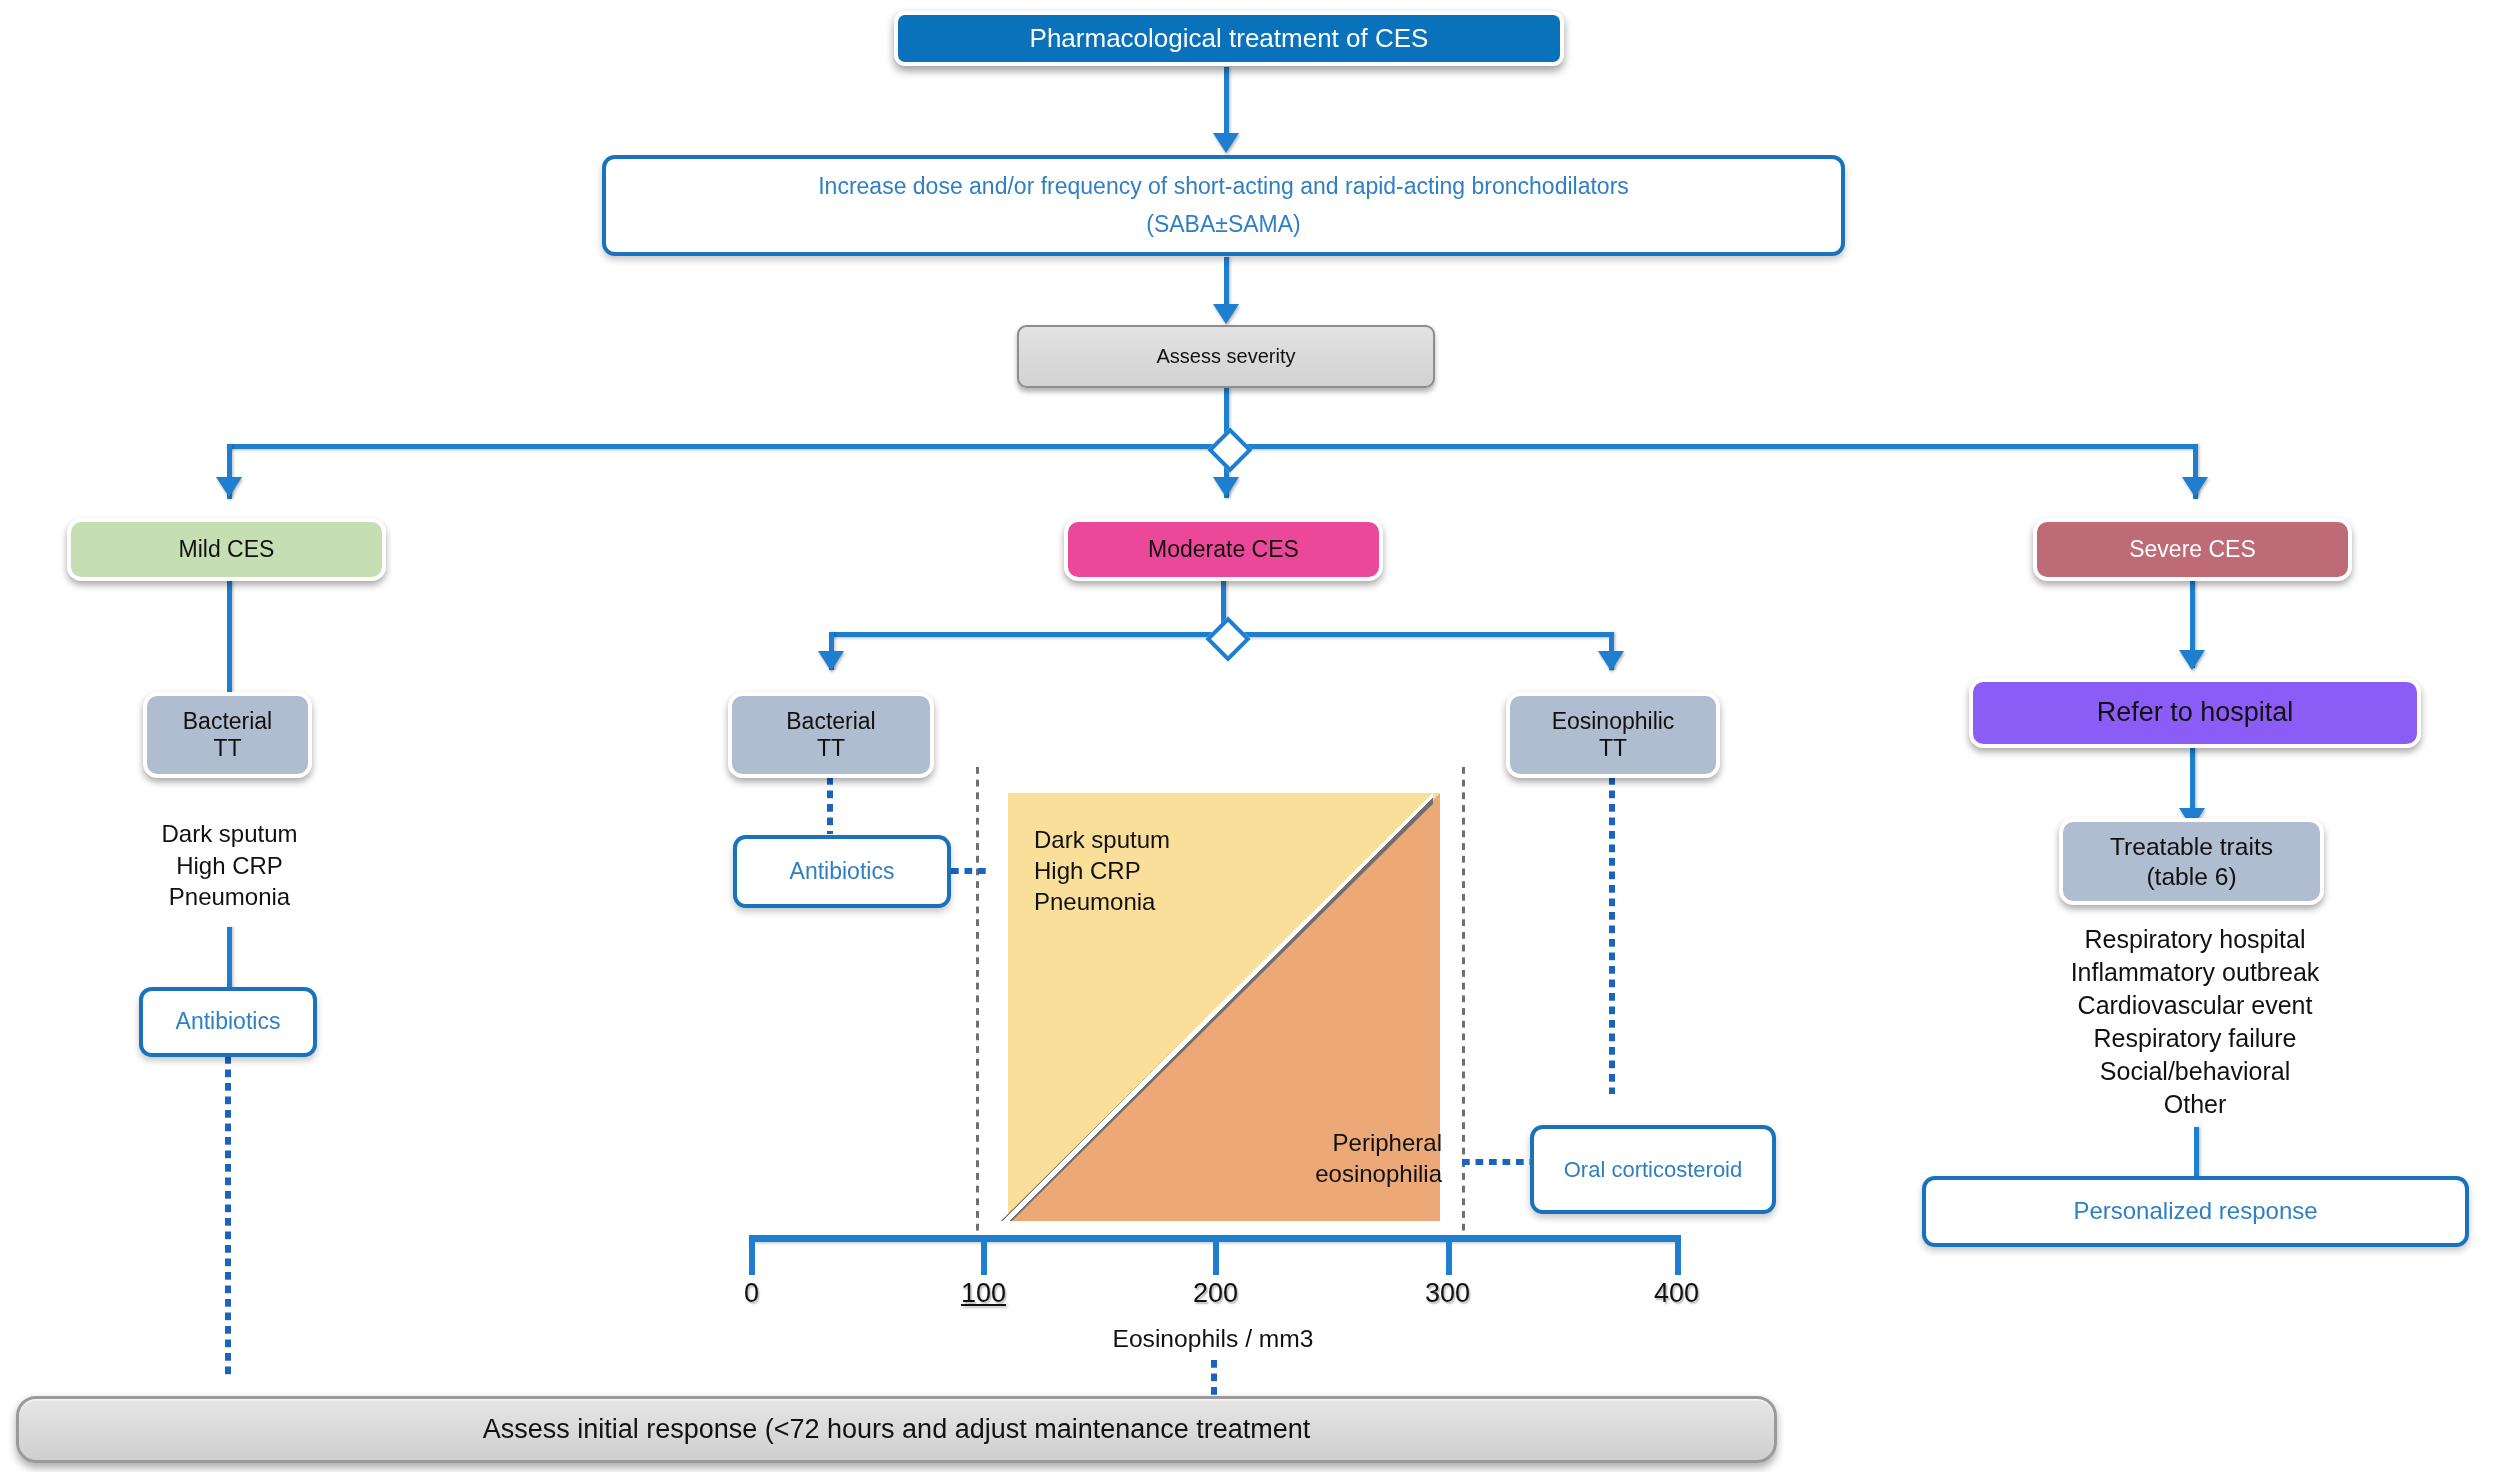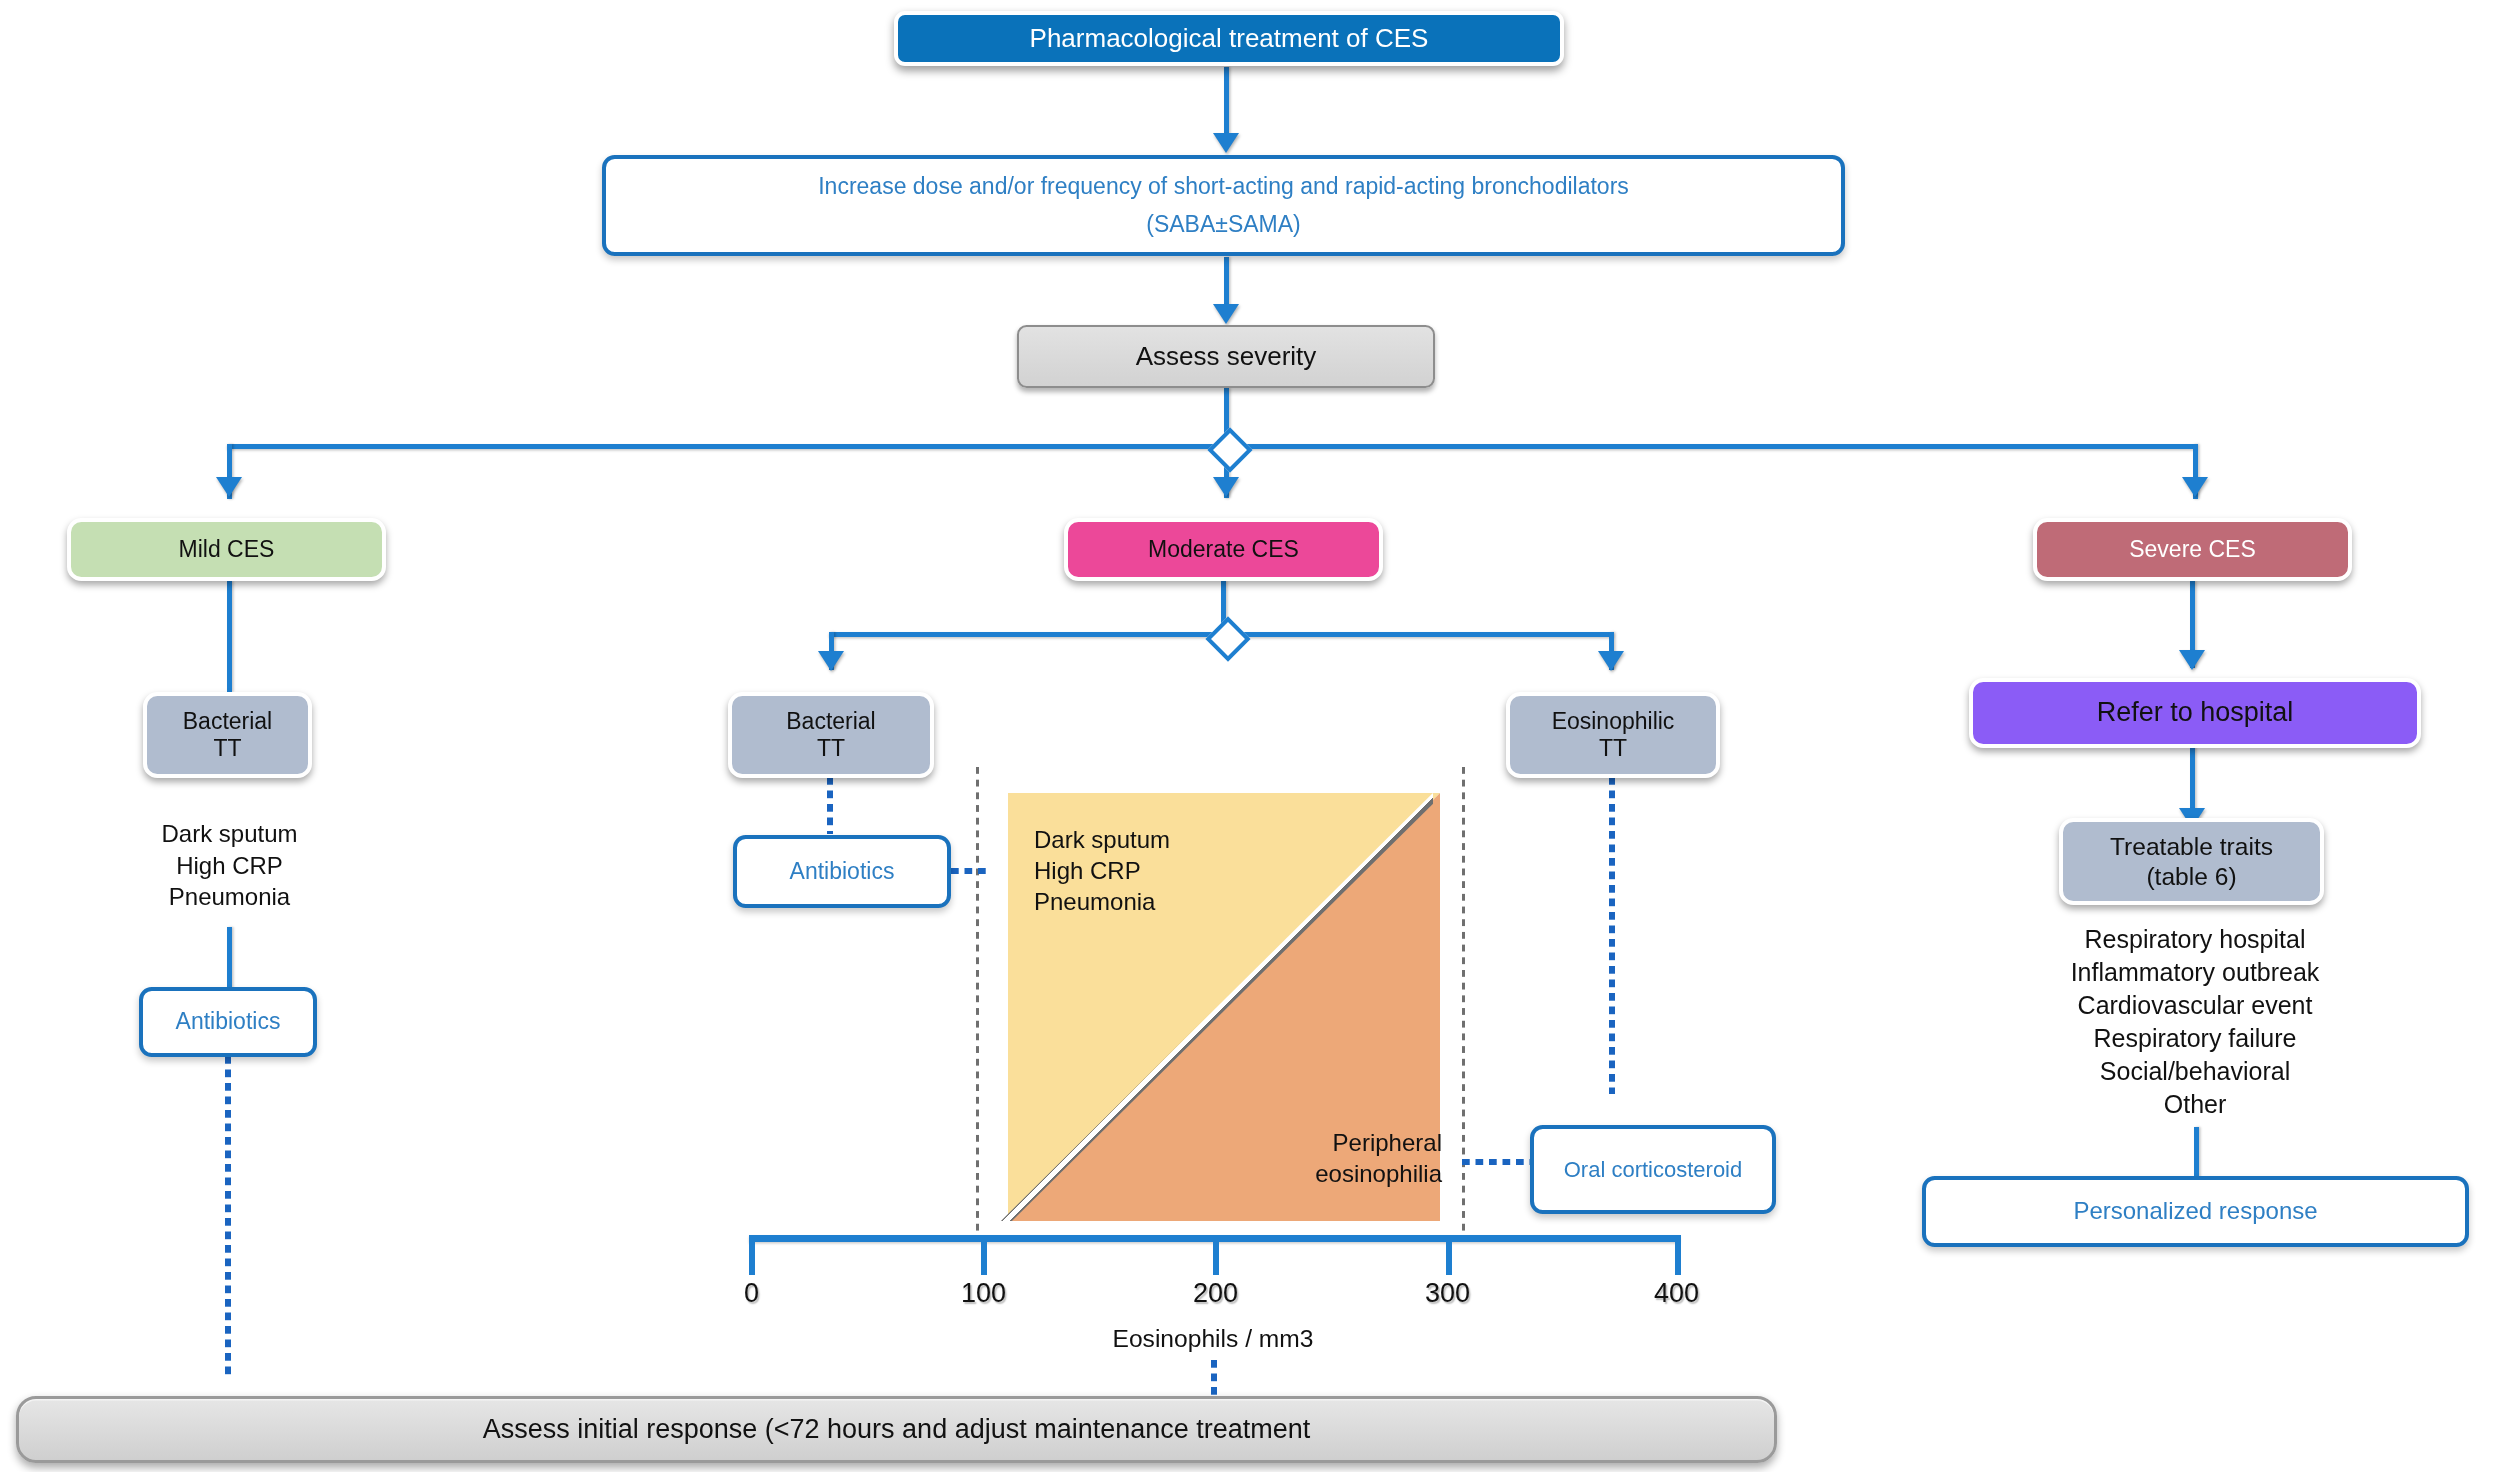--- a/index.html
+++ b/index.html
@@ -85,21 +85,21 @@
   <div class="arrow" style="left:1213px;top:133px;"></div>
 
   <div class="node outline" style="left:602px;top:155px;width:1243px;height:101px;flex-direction:column;font-size:23px;">
     <span>Increase dose and/or frequency of short-acting and rapid-acting bronchodilators</span>
     <span style="margin-top:11px;">(SABA±SAMA)</span>
   </div>
 
   <div class="vline" style="left:1224px;top:257px;height:54px;"></div>
   <div class="arrow" style="left:1213px;top:304px;"></div>
 
-  <div class="node grey-soft" style="left:1017px;top:325px;width:418px;height:63px;font-size:26px;">Assess severity</div>
+  <div class="node grey-soft" style="left:1017px;top:325px;width:418px;height:63px;font-size:20px;">Assess severity</div>
 
   <div class="vline" style="left:1224px;top:388px;height:57px;"></div>
   <div class="diamond" style="left:1214px;top:434px;"></div>
   <div class="hline" style="left:227px;top:444px;width:1970px;"></div>
 
   <div class="vline" style="left:227px;top:444px;height:55px;"></div>
   <div class="arrow" style="left:216px;top:477px;"></div>
 
   <div class="vline" style="left:1224px;top:458px;height:40px;"></div>
   <div class="arrow" style="left:1213px;top:477px;"></div>
@@ -182,21 +182,21 @@
 
   <div id="axis-line" style="left:749px;top:1235px;width:931px;"></div>
 
   <div class="tick" style="left:749px;top:1235px;height:40px;"></div>
   <div class="tick" style="left:981px;top:1235px;height:40px;"></div>
   <div class="tick" style="left:1213px;top:1235px;height:40px;"></div>
   <div class="tick" style="left:1446px;top:1235px;height:40px;"></div>
   <div class="tick" style="left:1675px;top:1235px;height:40px;"></div>
 
   <div class="ticklabel" style="left:712px;top:1278px;width:79px;font-size:27px;">0</div>
-  <div class="ticklabel" style="left:944px;top:1278px;width:79px;font-size:27px;">100</div>
+  <div class="ticklabel" style="left:944px;top:1278px;width:79px;font-size:27px;text-decoration:underline;">100</div>
   <div class="ticklabel" style="left:1176px;top:1278px;width:79px;font-size:27px;">200</div>
   <div class="ticklabel" style="left:1408px;top:1278px;width:79px;font-size:27px;">300</div>
   <div class="ticklabel" style="left:1637px;top:1278px;width:79px;font-size:27px;">400</div>
 
   <div id="axis-title" style="left:975px;top:1325px;width:476px;font-size:24.6px;">Eosinophils / mm3</div>
 
   <div class="dotline" style="left:1211px;top:1360px;height:46px;"></div>
 
   <div class="node halo rose" style="left:2033px;top:518px;width:319px;height:63px;font-size:23px;">Severe CES</div>
 

